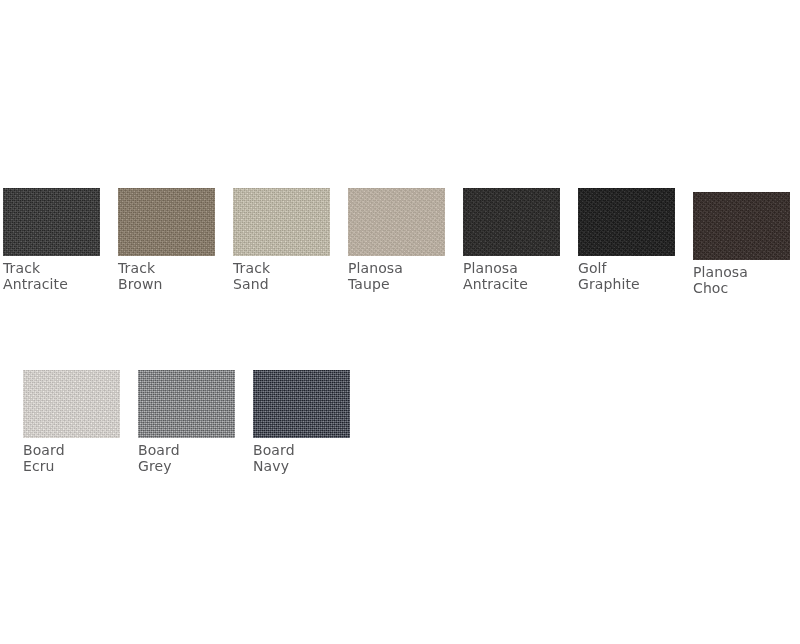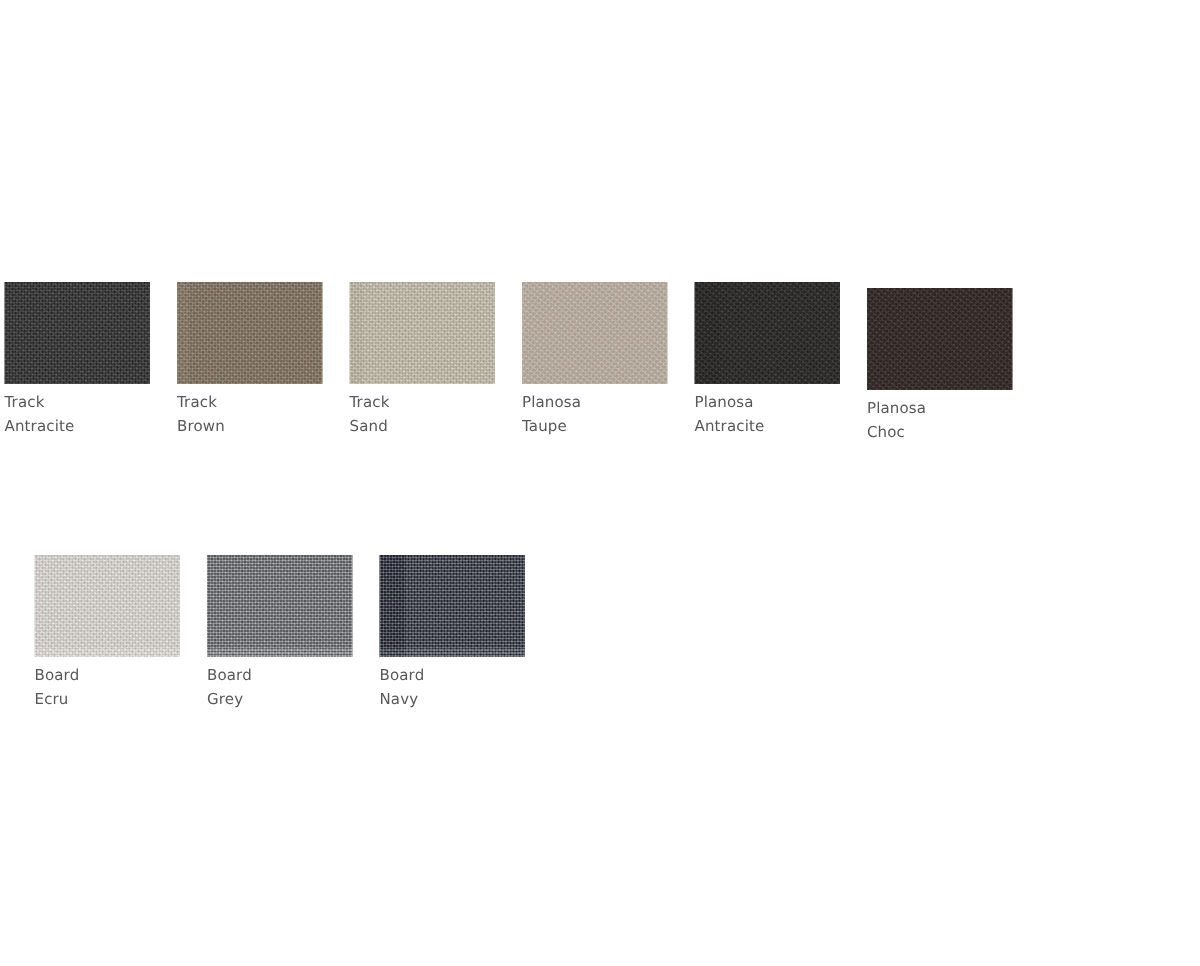--- a/index.html
+++ b/index.html
@@ -113,21 +113,21 @@
         rgba(0,0,0,0.03) 2px),
       repeating-linear-gradient(90deg,
         rgba(255,255,255,0.03) 0px,
         rgba(255,255,255,0.03) 1px,
         rgba(0,0,0,0.028) 1px,
         rgba(0,0,0,0.028) 2px);
   }
   .swatch-label {
     margin-top: 5px;
     font-family: "DejaVu Sans", sans-serif;
-    font-size: 10px;
+    font-size: 14px;
     line-height: 15.5px;
     color: #58585a;
     letter-spacing: 0.1px;
     white-space: pre-line;
   }
 </style>
 </head>
 <body style="background: rgb(255, 255, 255);">
 
 <div id="page">
@@ -173,20 +173,28 @@
 
       <div class="swatch-cell">
         <div class="swatch-chip smooth" style="background-color: rgb(39, 38, 37);">
           <div class="weave"></div>
           <div class="grain"></div>
         </div>
         <div class="swatch-label" style="color: rgb(88, 88, 90);">Planosa
 Antracite</div>
       </div>
 
+      <div class="swatch-cell">
+        <div class="swatch-chip smooth" style="background-color: rgb(26, 26, 26);">
+          <div class="weave"></div>
+          <div class="grain"></div>
+        </div>
+        <div class="swatch-label" style="color: rgb(88, 88, 90);">Golf
+Graphite</div>
+      </div>
 
       <div class="swatch-cell offset-low">
         <div class="swatch-chip smooth" style="background-color: rgb(51, 40, 37);">
           <div class="weave"></div>
           <div class="grain"></div>
         </div>
         <div class="swatch-label" style="color: rgb(88, 88, 90);">Planosa
 Choc</div>
       </div>
 

